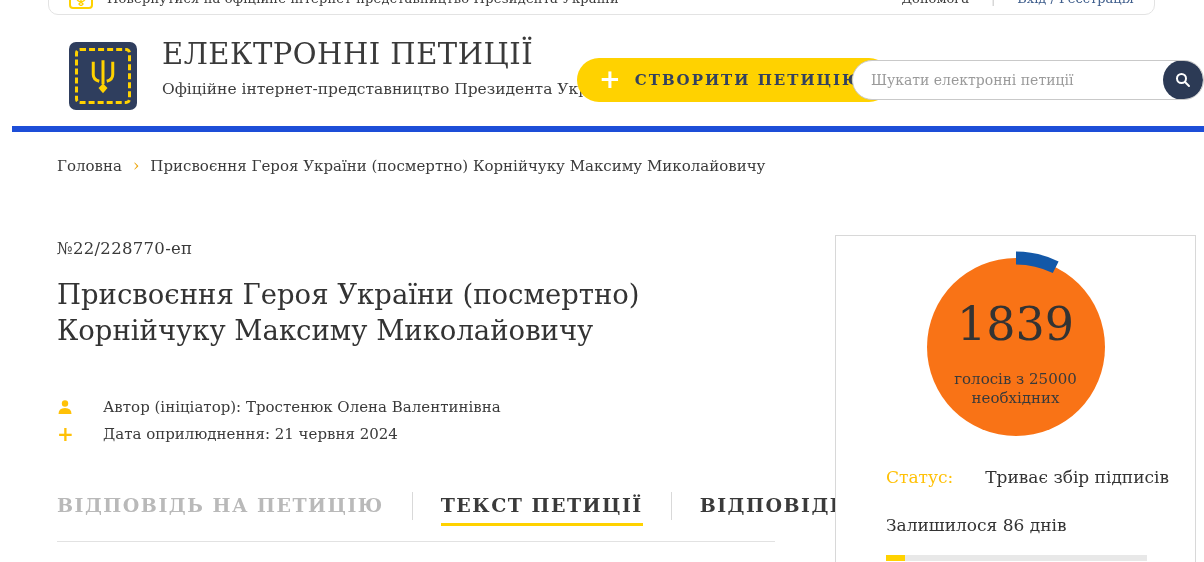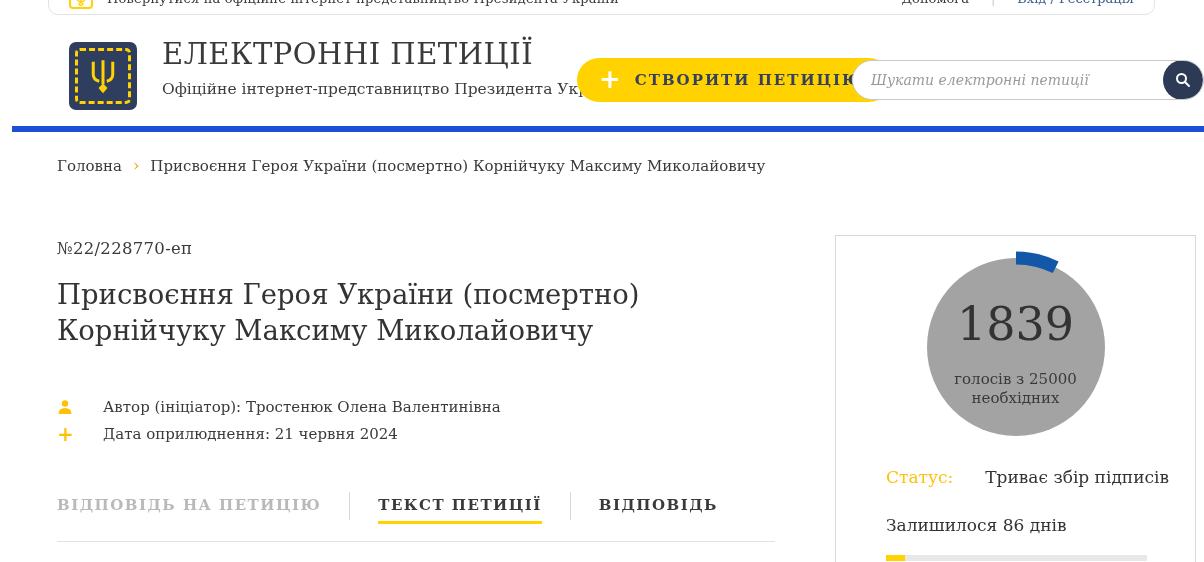--- a/index.html
+++ b/index.html
@@ -48,21 +48,21 @@
     letter-spacing:2px; color:#33415f;
   }
   .create-plus { color:#fff; font-size:26px; font-weight:700; line-height:1; margin-top:-3px; }
   .search-wrap {
     position:absolute; left:840px; top:45px; width:352px; height:40px;
     border:1px solid #c9c9c9; border-radius:20px; background:#fff;
     display:flex; align-items:center; overflow:hidden;
   }
   .search-input {
     flex:1; border:none; outline:none; padding:0 2px 0 18px; height:100%;
-    font-family:"DejaVu Serif", serif; font-size:14px; color:#404040; background:transparent;font-style:italic;
+    font-family:"DejaVu Serif", serif; font-size:14px; color:#404040; background:transparent;
   }
   .search-input::placeholder { color:#9a9a9a; }
   .search-btn {
     width:40px; height:40px; min-width:40px; border:none; border-radius:50%;
     background:#2c3a55; display:flex; align-items:center; justify-content:center; cursor:pointer;
   }
   
   .breadcrumb {
     position:absolute; left:57px; top:156px; display:flex; align-items:center;
     gap:11px; font-size:15px;
@@ -76,39 +76,39 @@
     position:absolute; left:57px; top:276px; width:660px;
     font-size:27.5px; font-weight:400; line-height:1.32; color:#333;
   }
   .meta-row { position:absolute; left:57px; display:flex; align-items:center; gap:30px; font-size:15px; }
   .meta-author { top:398px; }
   .meta-date { top:424px; }
   .meta-plus-icon { color:#ffc107; font-size:20px; font-weight:700; line-height:1; width:16px; text-align:center; }
   
   .tabs { position:absolute; left:57px; top:492px; display:flex; align-items:center; }
   .tab {
-    font-size:15px; font-weight:700; letter-spacing:1.5px; cursor:pointer;
+    font-size:19px; font-weight:700; letter-spacing:1.5px; cursor:pointer;
     padding-bottom:7px; border-bottom:3px solid transparent; white-space:nowrap;
   }
   .tab-disabled { color:#b9b9b9; cursor:default; }
   .tab-active { color:#3a3a3a; border-bottom-color:#ffd200; }
   .tab-normal { color:#3a3a3a; }
   .tab-sep { width:1px; height:28px; background:#d9d9d9; margin:0 28px 7px 28px; }
   .content-divider {
     position:absolute; left:57px; top:541px; width:718px; height:1px; background:#e2e2e2;
   }
   
   .vote-card {
     position:absolute; left:835px; top:235px; width:361px; height:380px;
     background:#fff; border:1px solid #d8d8d8;
   }
   .circle-wrap { position:relative; width:178px; height:178px; margin:22px auto 0; }
   .circle-svg { position:absolute; left:-13px; top:-13px; }
   .circle-disc {
-    position:absolute; inset:0; border-radius:50%; background:#a3a3a3;
+    position:absolute; inset:0; border-radius:50%; background:#f97316;
     display:flex; flex-direction:column; align-items:center; justify-content:center;
   }
   .vote-count { font-size:46px; color:#333; line-height:1; margin-top:14px; }
   .vote-sub { font-size:15px; color:#3a3a3a; line-height:1.25; margin-top:23px; text-align:center; }
   .status-row { position:absolute; left:50px; top:231px; font-size:17px; display:flex; gap:32px; }
   .status-label { color:#ffc107; }
   .status-value { color:#333; }
   .days-left { position:absolute; left:50px; top:279px; font-size:17px; color:#333; }
   .sig-progress {
     position:absolute; left:50px; right:48px; top:319px; height:6px; background:#e8e8e8;

